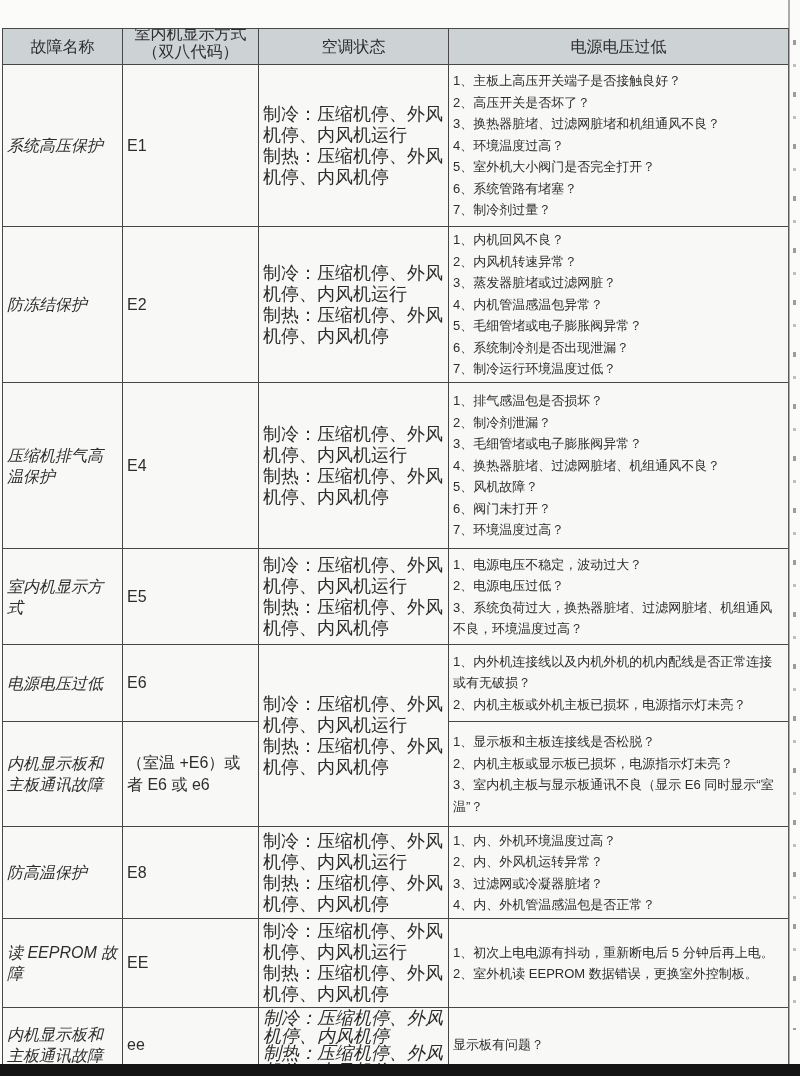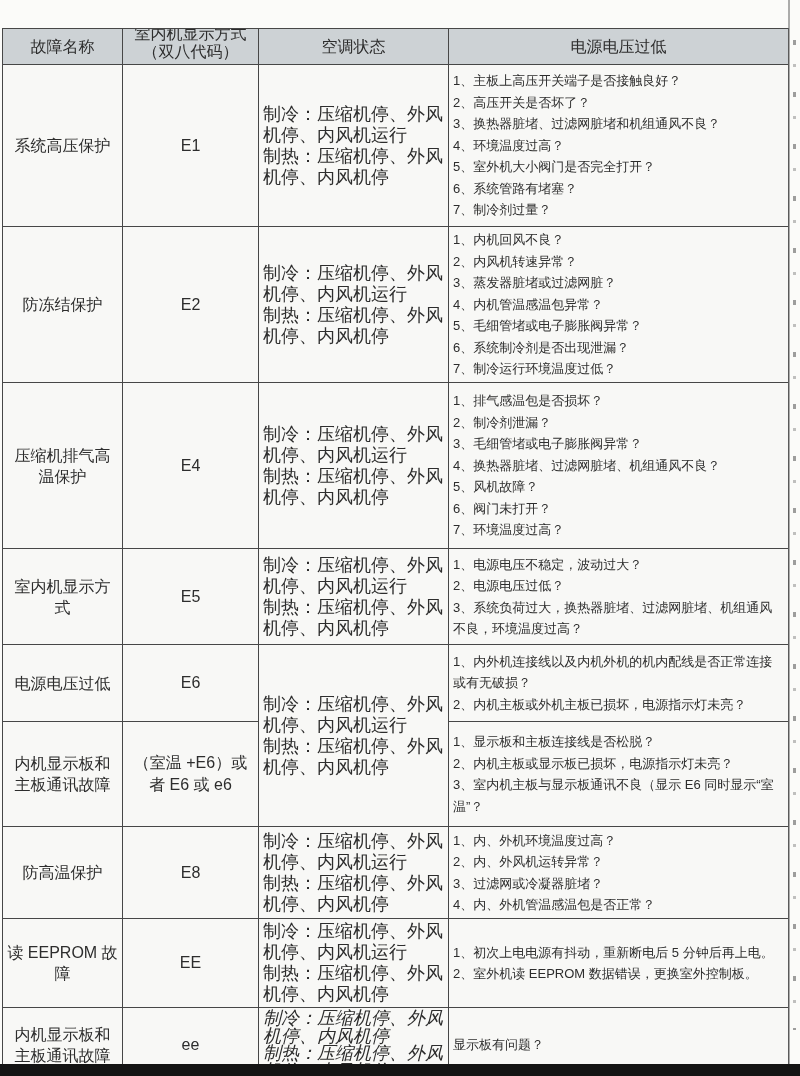--- a/index.html
+++ b/index.html
@@ -29,26 +29,26 @@
   }
   th.hdr{
     background:#cdd2d5;
     font-size:16px;
     text-align:center;
     line-height:18px;
     white-space:pre-line;
   }
   th.hdr .clip-up{display:block;margin-top:-7px;white-space:pre-line;}
   td.name-cell{
-    text-align:center;
     font-size:16px;
     line-height:21px;
+    font-style:italic;
   }
   td.code-cell{
-    text-align:center;
+    text-align:left;
     font-size:16px;
     line-height:22px;
   }
   td.status-cell{
     font-size:18px;
     line-height:21px;
     white-space:pre-line;
     padding-left:5px;
   }
   td.status-cell.tight{line-height:17.5px;font-style:italic;}

